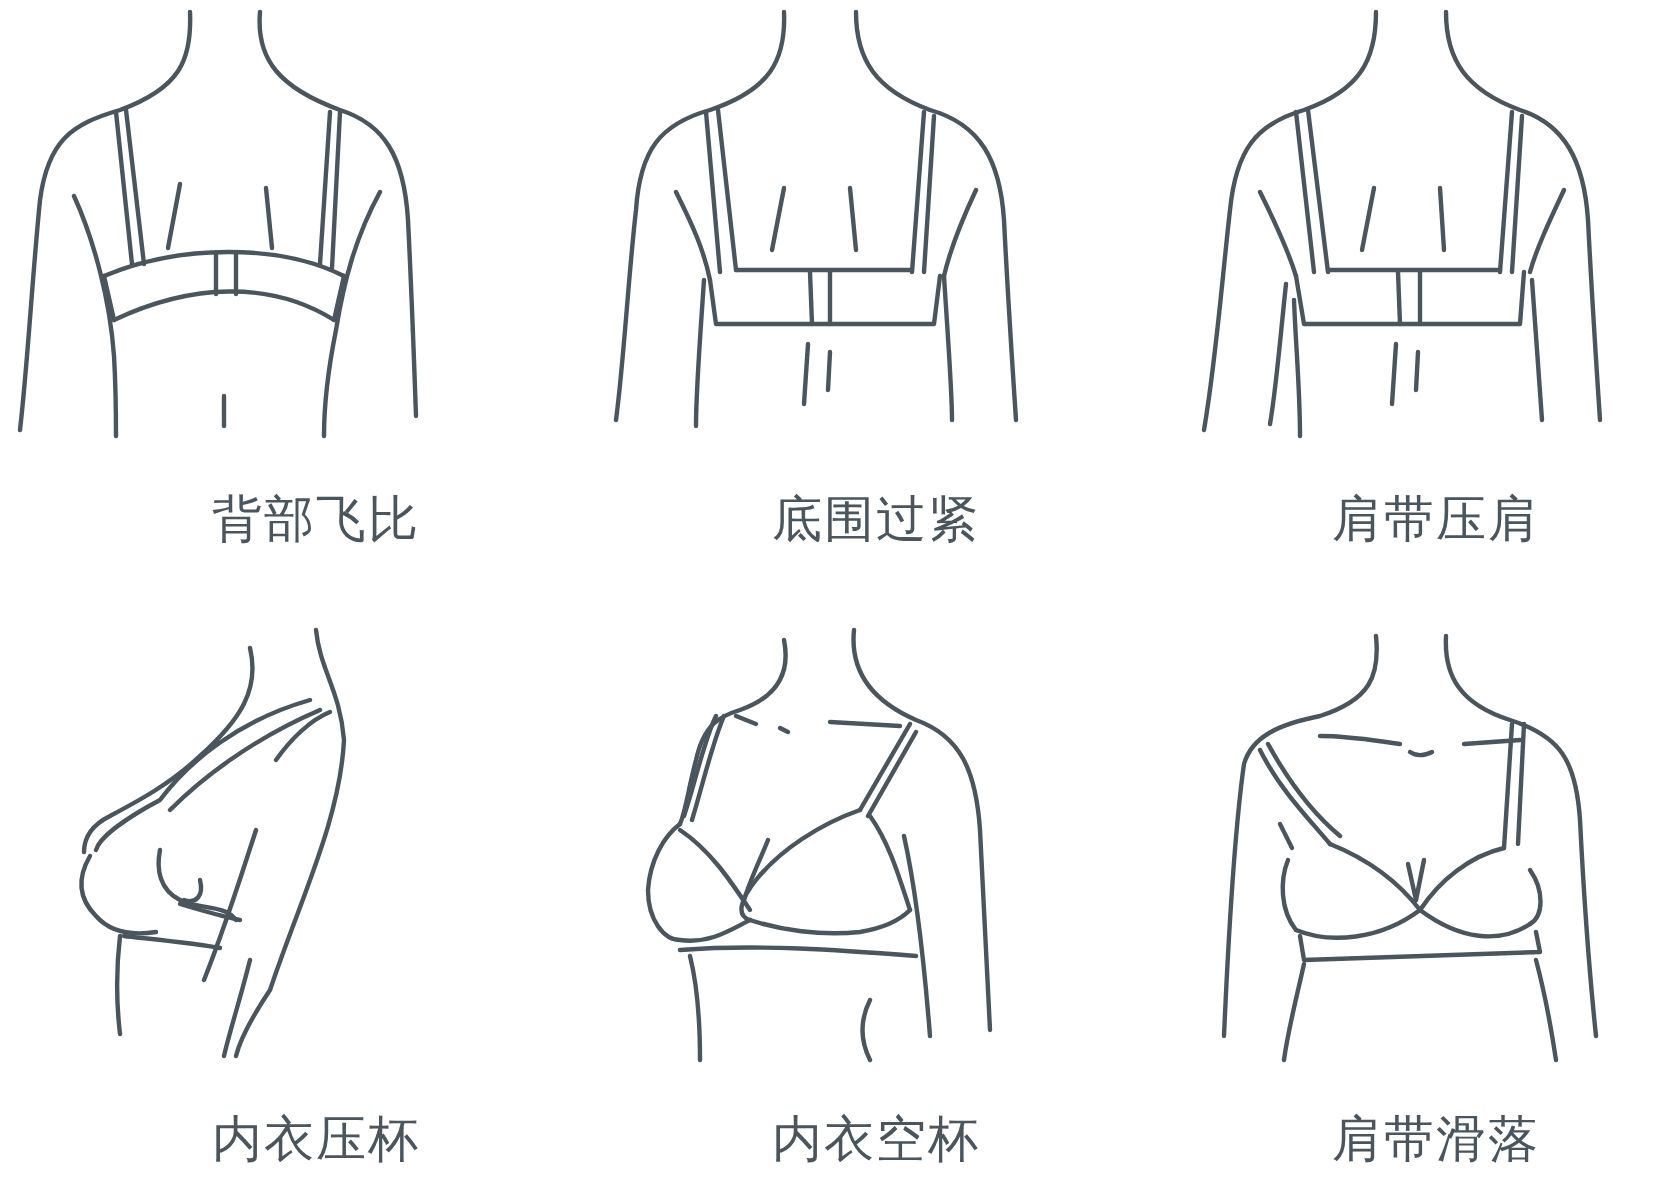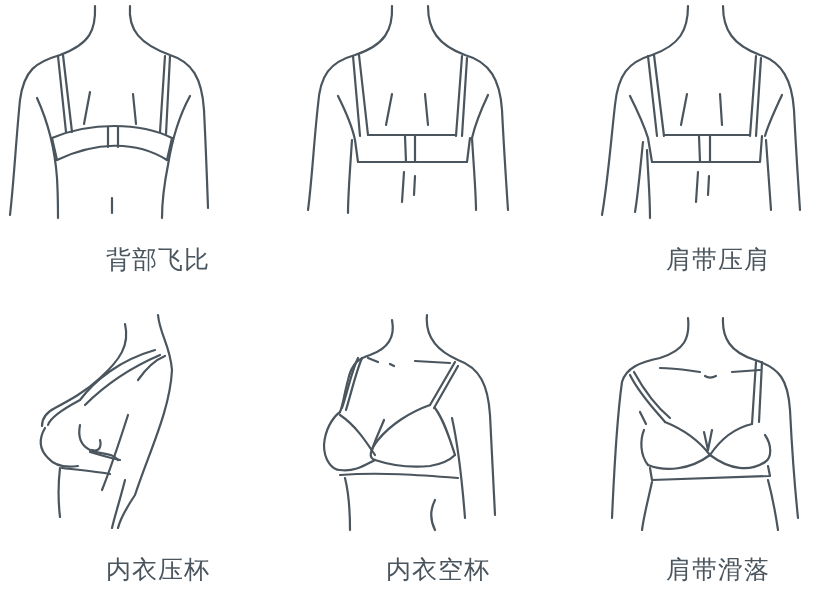--- a/index.html
+++ b/index.html
@@ -49,20 +49,21 @@
       <path d="M145 94 L148 125"></path>
     <path d="M88 135 L176 135"></path>
     <path d="M75 140 L78 162 L187 162 L190 138"></path>
     <path d="M125 136 L126 162"></path>
       <path d="M135 136 L135 162"></path>
     <path d="M72 140 C70 170 68 195 68 213"></path>
     <path d="M192 138 C194 170 196 195 196 210"></path>
     <path d="M124 172 L122 202"></path>
       <path d="M135 176 L134 195"></path>
   </svg>
+  <div class="caption" style="top:243px;">底围过紧</div>
 </div>
 
 <div class="cell" style="left:560px;top:0;">
   <svg viewBox="0 0 276 240">
     <path d="M128 6 C128 30 120 45 92 55 C68 62 58 75 55 105 C51 140 48 180 42 215"></path>
     <path d="M163 6 C163 30 173 45 200 55 C222 62 232 80 234 110 C236 150 238 180 240 210"></path>
     <path d="M88 56 L97 136"></path>
       <path d="M94 55 L104 136"></path>
     <path d="M196 56 L190 136"></path>
       <path d="M201 58 L196 136"></path>

